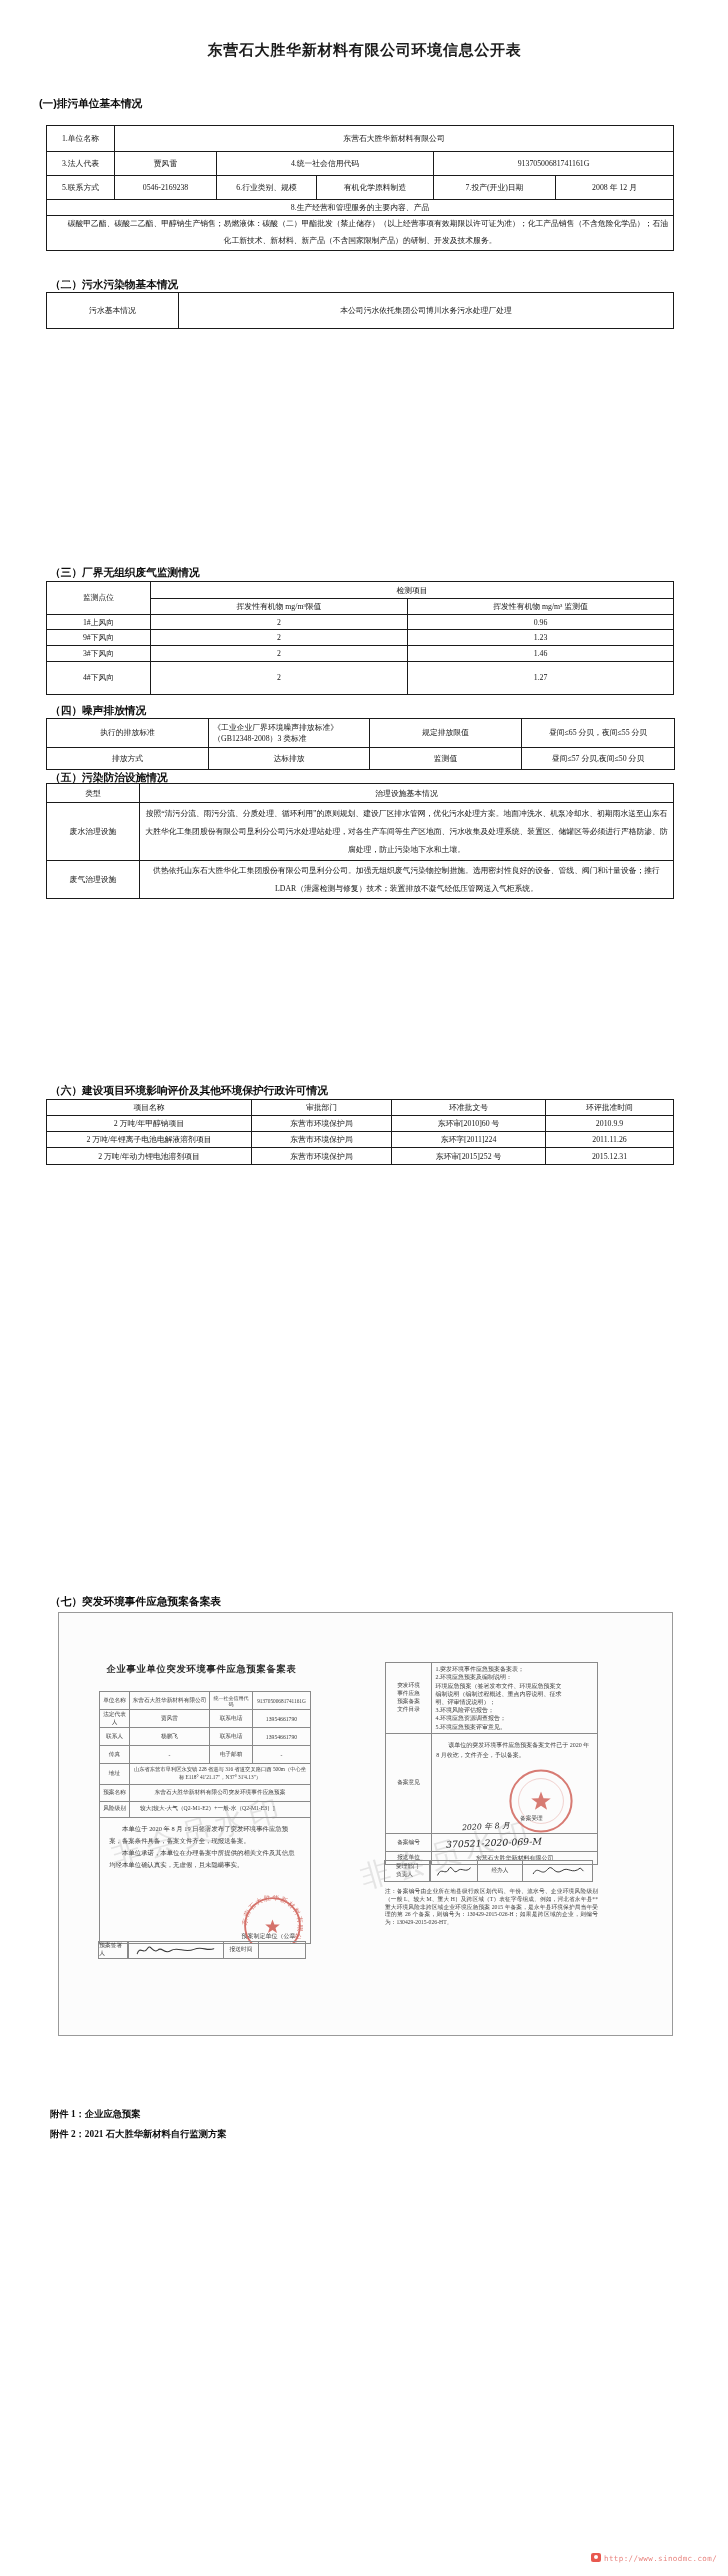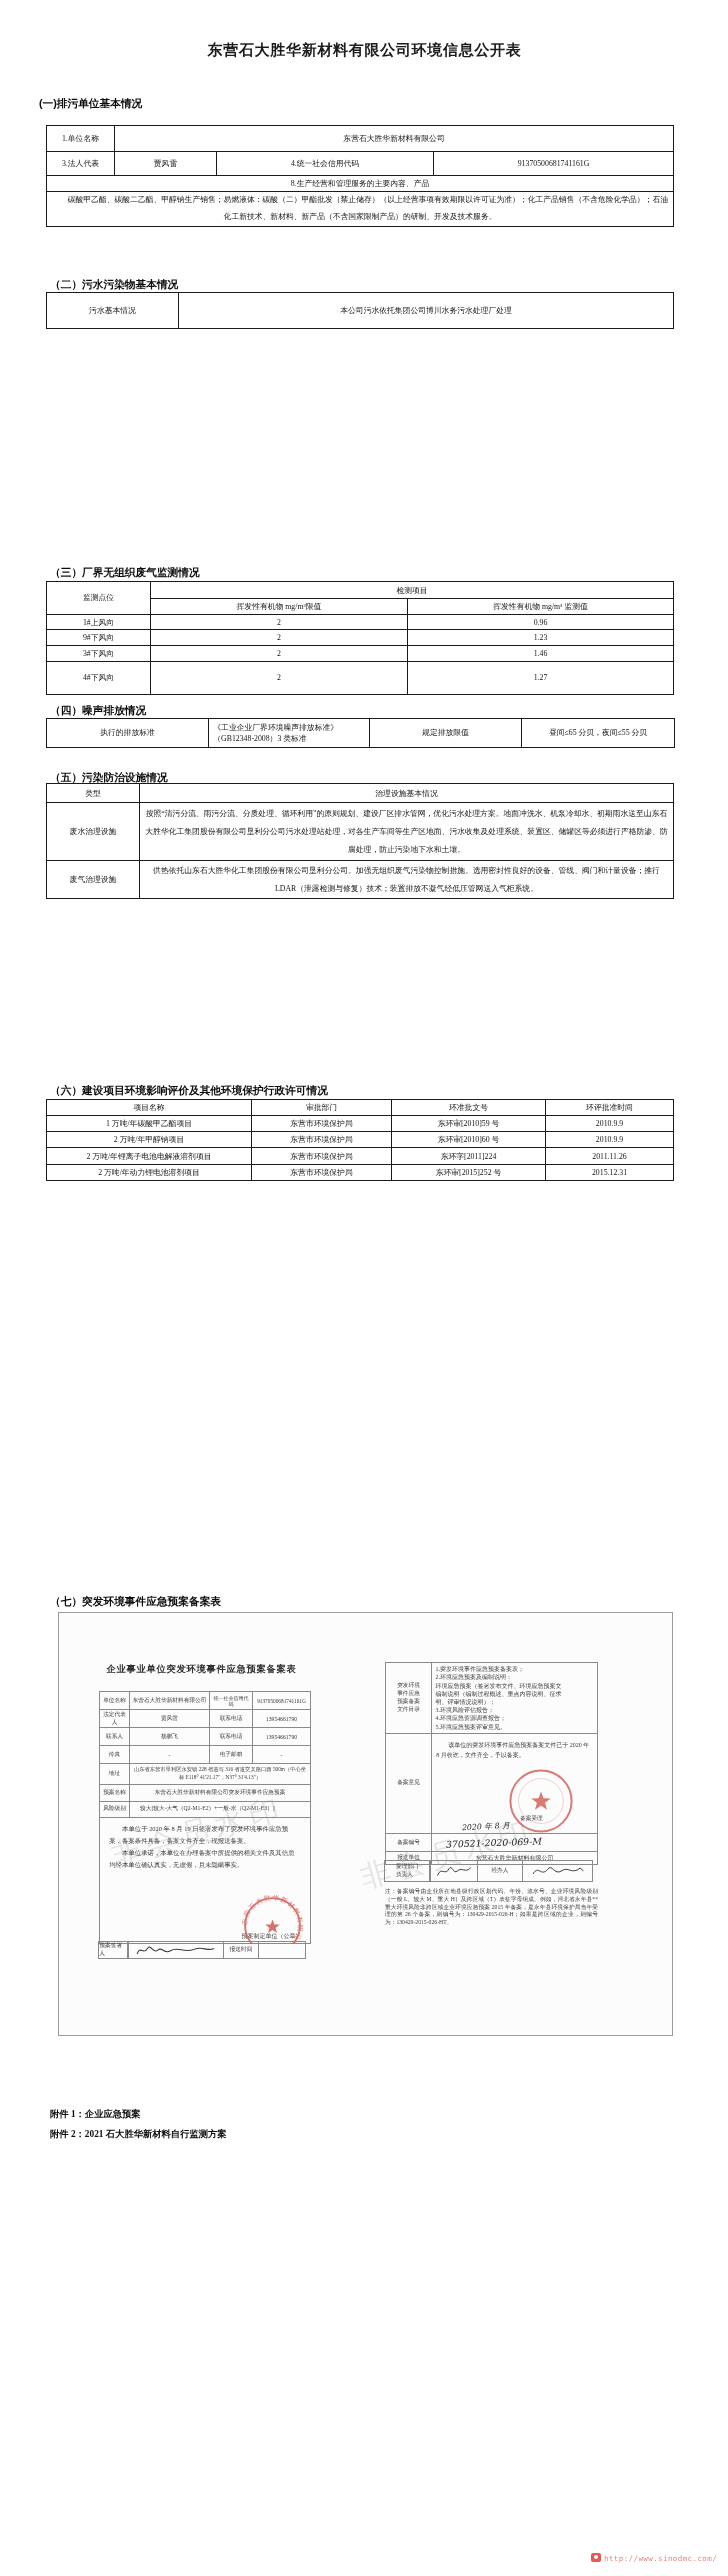--- a/index.html
+++ b/index.html
@@ -61,20 +61,28 @@
         <tr style="height:26px">
       <td>1.单位名称</td>
       <td class="tl" colspan="5">东营石大胜华新材料有限公司</td>
     </tr>
     <tr style="height:24px">
       <td>3.法人代表</td>
       <td>贾风雷</td>
       <td colspan="2">4.统一社会信用代码</td>
       <td colspan="2">91370500681741161G</td>
     </tr>
+    <tr style="height:24px">
+      <td>5.联系方式</td>
+      <td>0546-2169238</td>
+      <td>6.行业类别、规模</td>
+      <td>有机化学原料制造</td>
+      <td>7.投产(开业)日期</td>
+      <td>2008 年 12 月</td>
+    </tr>
     <tr style="height:15.7px">
       <td class="tl2" colspan="6">8.生产经营和管理服务的主要内容、产品</td>
     </tr>
     <tr style="height:35px">
       <td class="para indent" colspan="6">碳酸甲乙酯、碳酸二乙酯、甲醇钠生产销售；易燃液体：碳酸（二）甲酯批发（禁止储存）（以上经营事项有效期限以许可证为准）；化工产品销售（不含危险化学品）；石油化工新技术、新材料、新产品（不含国家限制产品）的研制、开发及技术服务。</td>
     </tr>
   </tbody>
     </table>
 
   <div class="abs hd" style="left:50px;top:278px;">（二）污水污染物基本情况</div>
@@ -138,20 +146,26 @@
         <col style="width:152px">
         <col style="width:153px">
       </colgroup>
     <tbody>
         <tr style="height:28.5px">
       <td>执行的排放标准</td>
       <td style="text-align:left;padding:0.7px 4.3px;">《工业企业厂界环境噪声排放标准》（GB12348-2008）3 类标准</td>
       <td>规定排放限值</td>
       <td>昼间≤65 分贝，夜间≤55 分贝</td>
     </tr>
+    <tr style="height:22px">
+      <td>排放方式</td>
+      <td>达标排放</td>
+      <td>监测值</td>
+      <td>昼间≤57 分贝,夜间≤50 分贝</td>
+    </tr>
   </tbody>
     </table>
 
   <div class="abs hd" style="left:50px;top:771px;">（五）污染防治设施情况</div>
   <table class="doc" style="left:46px;top:783px;width:627px;">
     <colgroup>
         <col style="width:93px">
         <col style="width:534px">
       </colgroup>
     <tbody>
@@ -177,26 +191,20 @@
         <col style="width:140px">
         <col style="width:154px">
         <col style="width:128px">
       </colgroup>
     <tbody>
         <tr style="height:15.7px">
       <td>项目名称</td>
       <td>审批部门</td>
       <td>环准批文号</td>
       <td>环评批准时间</td>
-    </tr>
-    <tr style="height:16.4px">
-      <td class="tl2">1 万吨/年碳酸甲乙酯项目</td>
-      <td>东营市环境保护局</td>
-      <td>东环审[2010]59 号</td>
-      <td>2010.9.9</td>
     </tr>
     <tr style="height:16.4px">
       <td class="tl2">2 万吨/年甲醇钠项目</td>
       <td>东营市环境保护局</td>
       <td>东环审[2010]60 号</td>
       <td>2010.9.9</td>
     </tr>
     <tr style="height:16.4px">
       <td class="tl2">2 万吨/年锂离子电池电解液溶剂项目</td>
       <td>东营市环境保护局</td>

